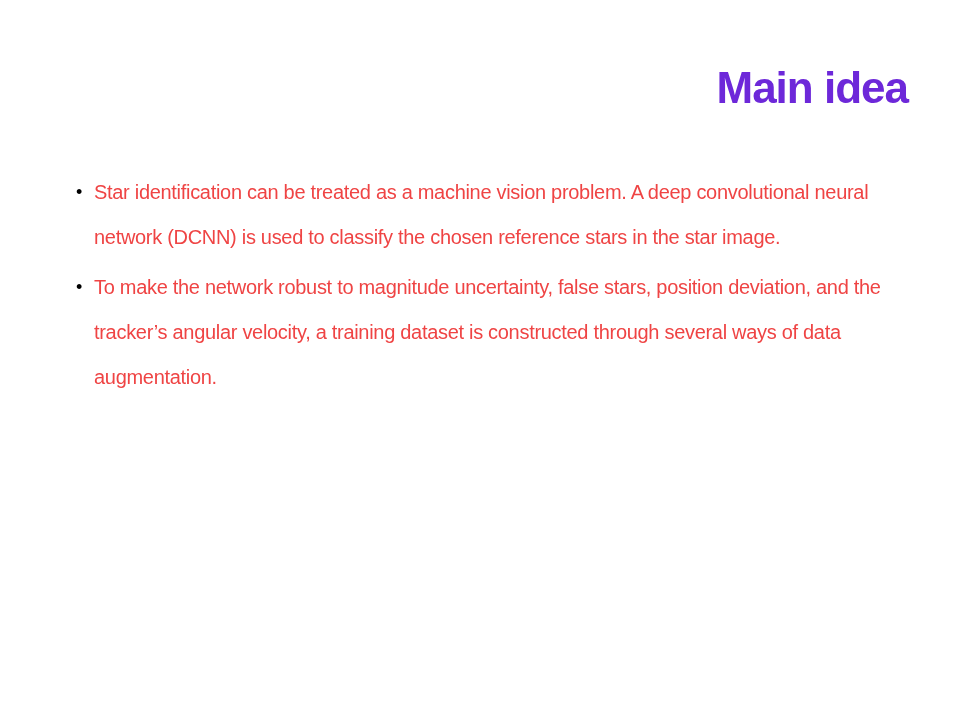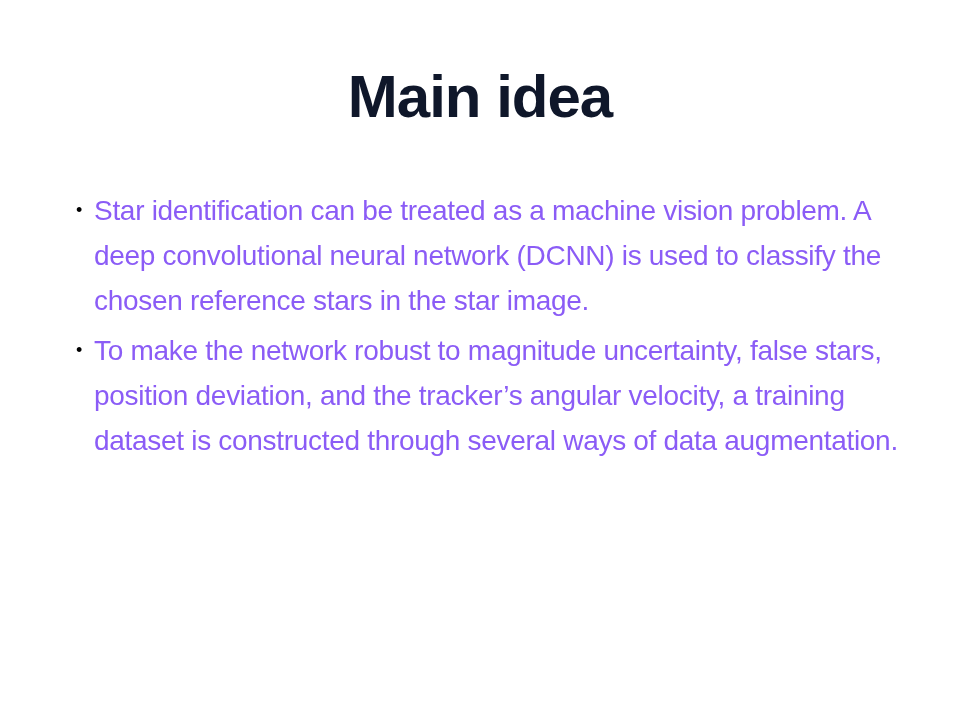--- a/index.html
+++ b/index.html
@@ -17,26 +17,26 @@
   .slide {
     box-sizing: border-box;
     width: 960px;
     height: 720px;
     background: #ffffff;
     padding: 64px 52px 0 52px;
   }
   .slide-title {
     margin: 0;
     padding: 0 0 0 0;
-    text-align: center;
-    font-size: 60px;
+    text-align: right;
+    font-size: 44px;
     font-weight: bold;
     letter-spacing: -1px;
     line-height: 1.1;
-    color: #0f172a;
+    color: #6d28d9;
   }
   .bullet-list {
     margin-top: 58px;
     padding-left: 24px;
     padding-right: 2px;
   }
   .bullet-item {
     display: flex;
     align-items: flex-start;
     margin-bottom: 5px;
@@ -44,24 +44,24 @@
   .bullet-marker {
     flex: 0 0 18px;
     width: 18px;
     font-size: 18px;
     line-height: 45px;
     text-align: left;
     color: #000000;
   }
   .bullet-text {
     flex: 1 1 auto;
-    font-size: 28px;
+    font-size: 20px;
     line-height: 45px;
     letter-spacing: -0.3px;
-    color: #8b5cf6;
+    color: #ef4444;
   }
 </style>
 </head>
 <body>
 
 <div class="slide">
   <h1 class="slide-title">Main idea</h1>
 
   <div class="bullet-list">
 

